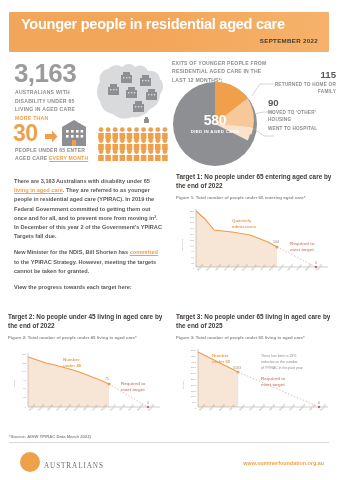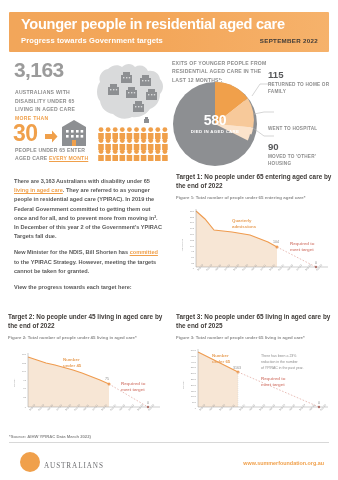--- a/index.html
+++ b/index.html
@@ -31,21 +31,21 @@
   }
   .header-date{
     position:absolute;right:11px;top:25px;
     font-size:6.2px;font-weight:bold;color:#3f3b38;letter-spacing:0.3px;
     white-space:nowrap;
   }
 
   
   .bignum{
     position:absolute;left:14px;top:58px;
-    font-size:21px;font-weight:bold;color:#9b9b9b;letter-spacing:-0.6px;
+    font-size:26px;font-weight:bold;color:#9b9b9b;letter-spacing:-0.6px;
   }
   .bignum-cap{
     position:absolute;left:15px;top:88px;width:78px;
     font-size:5.1px;font-weight:bold;color:#8d8d8d;letter-spacing:0.25px;
     line-height:8.6px;
   }
 
   
   .map-wrap{position:absolute;left:88px;top:56px;width:82px;height:72px;}
 
@@ -88,22 +88,22 @@
     font-size:14px;font-weight:bold;color:#ffffff;letter-spacing:-0.3px;
   }
   .pie-center-cap{
     position:absolute;left:173px;top:128px;width:84px;text-align:center;
     font-size:4.4px;font-weight:bold;color:#ffffff;letter-spacing:0.3px;
     line-height:7px;
   }
   .callout{position:absolute;}
   .callout .cnum{font-size:9.6px;font-weight:bold;color:#58595b;display:block;line-height:10px;}
   .callout .ctxt{font-size:4.7px;font-weight:bold;color:#8d8d8d;letter-spacing:0.2px;display:block;line-height:7px;margin-top:1px;}
-  .co1{left:268px;top:70px;width:68px;}
-  .co2{left:268px;top:98px;width:68px;margin-top:44px;}
+  .co1{left:268px;top:70px;width:68px;text-align:right;}
+  .co2{left:268px;top:98px;width:68px;}
   .co3{left:268px;top:124px;width:68px;}
   .leader{position:absolute;stroke:#b8b8b8;stroke-width:0.6;fill:none;}
 
   
   .panel{position:absolute;background:#ffffff;}
   .panel-title{
     font-size:6.4px;font-weight:bold;color:#3f3b38;line-height:9.4px;
   }
   .panel-fig{
     font-size:4.4px;font-weight:bold;color:#8d8d8d;line-height:7px;margin-top:3px;
@@ -146,21 +146,20 @@
     font-size:5.4px;font-weight:bold;color:#f0a04b;
   }
 </style>
 </head>
 <body>
 
 <div class="page">
 
   <div class="header">
     <div class="header-title">Younger people in residential aged care</div>
-    <div class="header-sub">Progress towards Government targets</div>
     <div class="header-date">SEPTEMBER 2022</div>
   </div>
 
   <div class="bignum">3,163</div>
   <div class="bignum-cap">AUSTRALIANS WITH DISABILITY UNDER 65 LIVING IN AGED CARE</div>
 
   <div class="map-wrap">
     <svg viewBox="0 0 82 72" width="82" height="72">
       <path d="M12 26 C10 20 14 14 20 13 C24 9 30 8 34 11 C38 7 44 7 47 11
                C52 8 58 10 60 15 C66 14 71 17 72 23 C76 27 76 34 72 38

